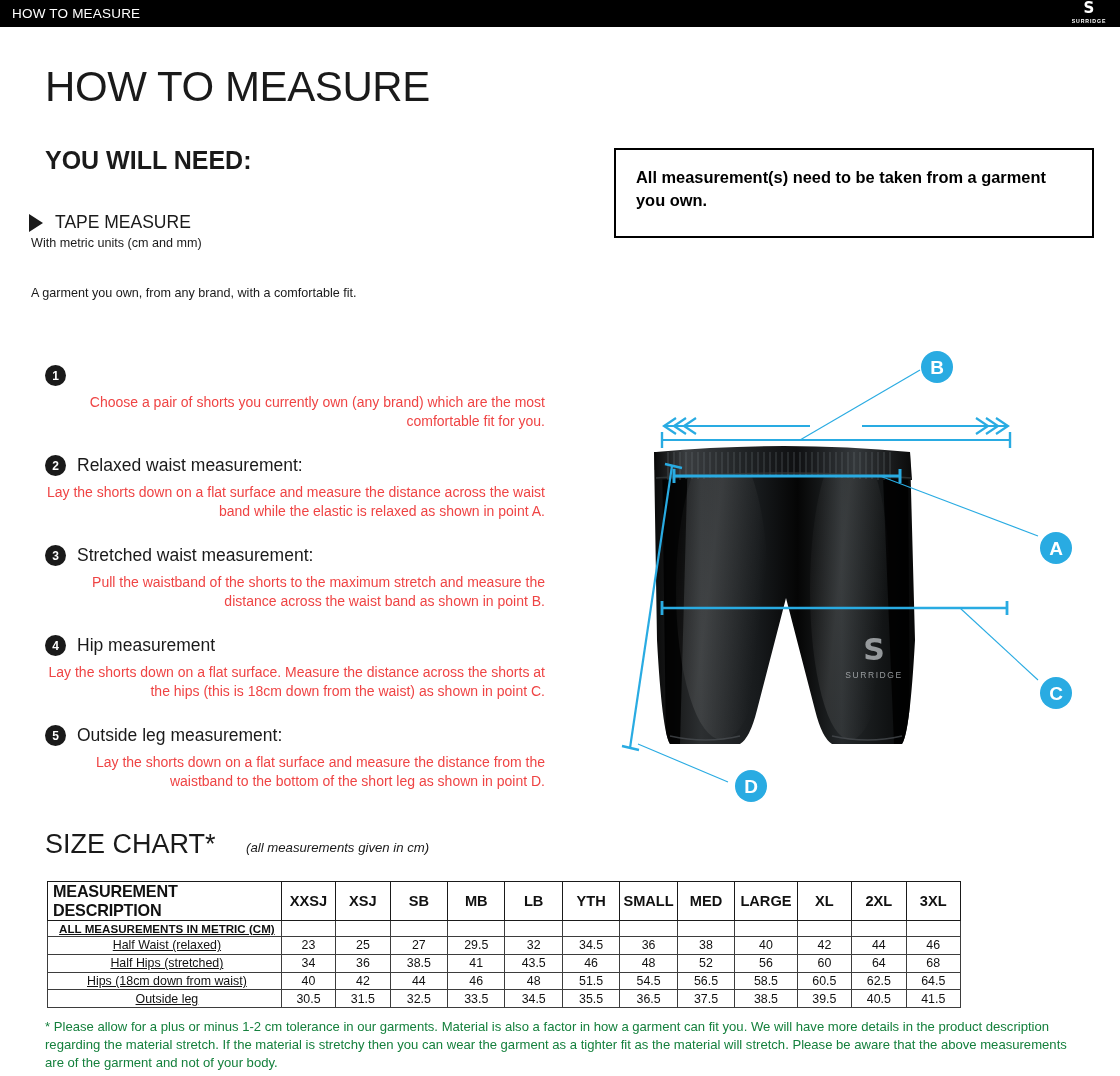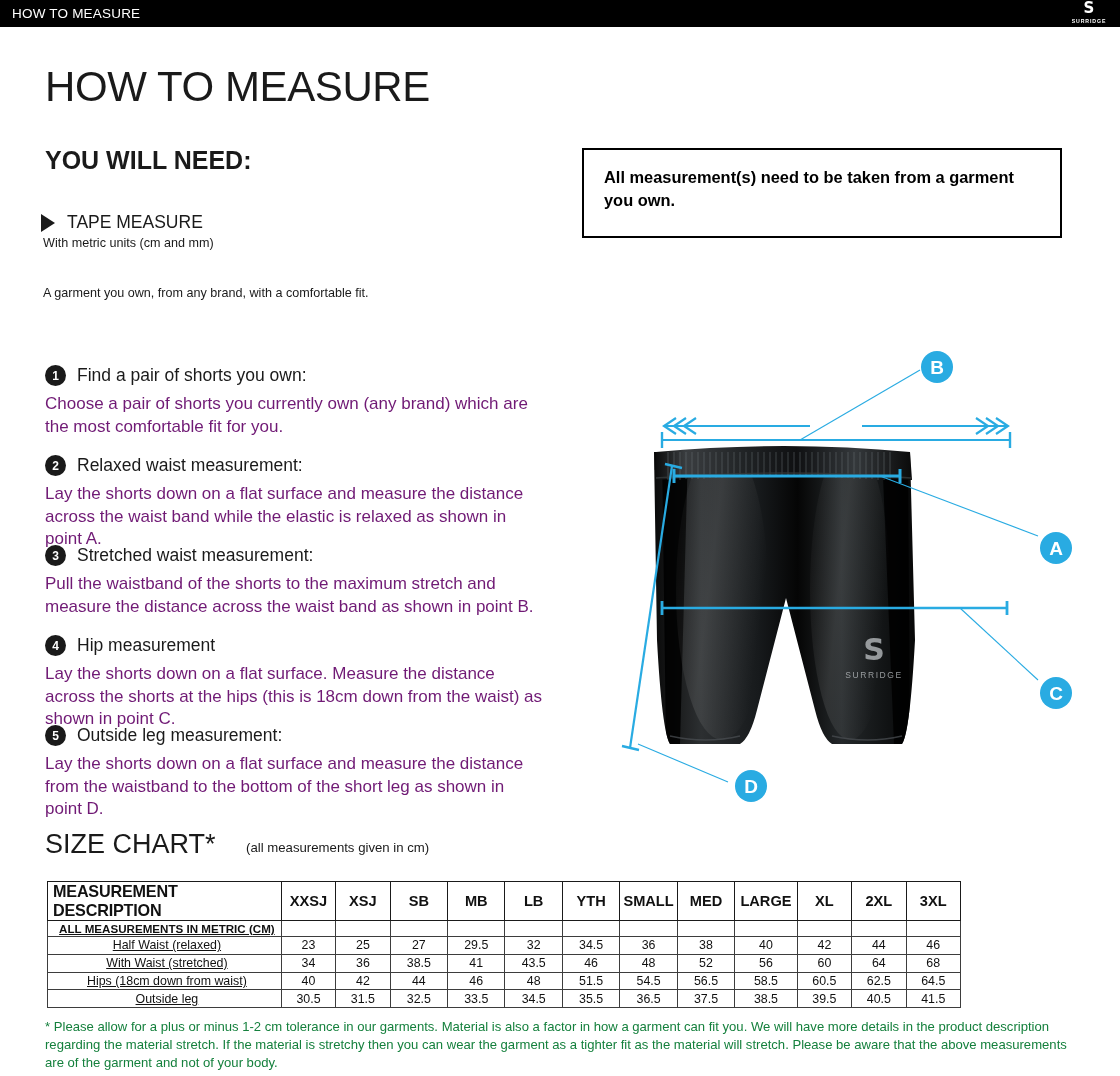--- a/index.html
+++ b/index.html
@@ -71,21 +71,21 @@
     position: absolute;
     left: 45px; top: 146px;
     font-size: 25px;
     font-weight: 700;
     color: #1a1a1a;
   }
 
   
   .need {
     position: absolute;
-    left: 41px;
+    left: 29px;
   }
   .need-row { display: flex; align-items: center; }
   .tri {
     width: 0; height: 0;
     border-left: 14px solid #1a1a1a;
     border-top: 9px solid transparent;
     border-bottom: 9px solid transparent;
     flex: 0 0 auto;
   }
   .need-title {
@@ -99,21 +99,21 @@
     font-size: 12.6px;
     color: #1a1a1a;
     margin-top: 3px;
     margin-left: 2px;
     white-space: nowrap;
   }
 
   
   .callout {
     position: absolute;
-    left: 582px; top: 148px;
+    left: 614px; top: 148px;
     width: 480px; height: 90px;
     border: 2.5px solid #000000;
     background: #ffffff;
     padding: 16px 20px 8px 20px;
   }
   .callout-text {
     font-size: 16.4px;
     font-weight: bold;
     line-height: 1.42;
     color: #000000;
@@ -135,24 +135,25 @@
     flex: 0 0 auto;
   }
   .step-title {
     font-size: 17.5px;
     font-weight: 400;
     color: #1a1a1a;
     margin-left: 11px;
     white-space: nowrap;
   }
   .step-body {
-    font-size: 17px;
+    font-size: 14px;
     line-height: 1.33;
-    color: #701a75;
+    color: #ef4444;
     margin-top: 7px;
+    text-align: right;
   }
 
   
   .diagram {
     position: absolute;
     left: 610px; top: 340px;
     width: 500px; height: 480px;
   }
   .diagram svg { display: block; }
 
@@ -162,20 +163,21 @@
     left: 45px; top: 829px;
     font-size: 27px;
     font-weight: 400;
     color: #1a1a1a;
   }
   .size-note {
     position: absolute;
     left: 246px; top: 840px;
     font-size: 13.2px;
     color: #1a1a1a;
+    font-style: italic;
   }
 
   table.sizechart {
     position: absolute;
     left: 47px; top: 881px;
     width: 914px;
     border-collapse: collapse;
     table-layout: fixed;
     padding-left: 28px;
   }
@@ -249,21 +251,20 @@
   <div class="need-sub">A garment you own, from any brand, with a comfortable fit.</div>
 </div>
 
 <div class="callout">
   <div class="callout-text">All measurement(s) need to be taken from a garment you own.</div>
 </div>
 
 <div class="step" style="top:365px">
   <div class="step-head">
     <span class="step-num">1</span>
-    <span class="step-title">Find a pair of shorts you own:</span>
   </div>
   <div class="step-body">Choose a pair of shorts you currently own (any brand) which are the most comfortable fit for you.</div>
 </div>
 
 <div class="step" style="top:455px">
   <div class="step-head">
     <span class="step-num">2</span>
     <span class="step-title">Relaxed waist measurement:</span>
   </div>
   <div class="step-body">Lay the shorts down on a flat surface and measure the distance across the waist band while the elastic is relaxed as shown in point A.</div>
@@ -517,21 +518,21 @@
       <td>32</td>
       <td>34.5</td>
       <td>36</td>
       <td>38</td>
       <td>40</td>
       <td>42</td>
       <td>44</td>
       <td>46</td>
     </tr>
     <tr>
-      <td class="lbl">With Waist (stretched)</td>
+      <td class="lbl">Half Hips (stretched)</td>
       <td>34</td>
       <td>36</td>
       <td>38.5</td>
       <td>41</td>
       <td>43.5</td>
       <td>46</td>
       <td>48</td>
       <td>52</td>
       <td>56</td>
       <td>60</td>

